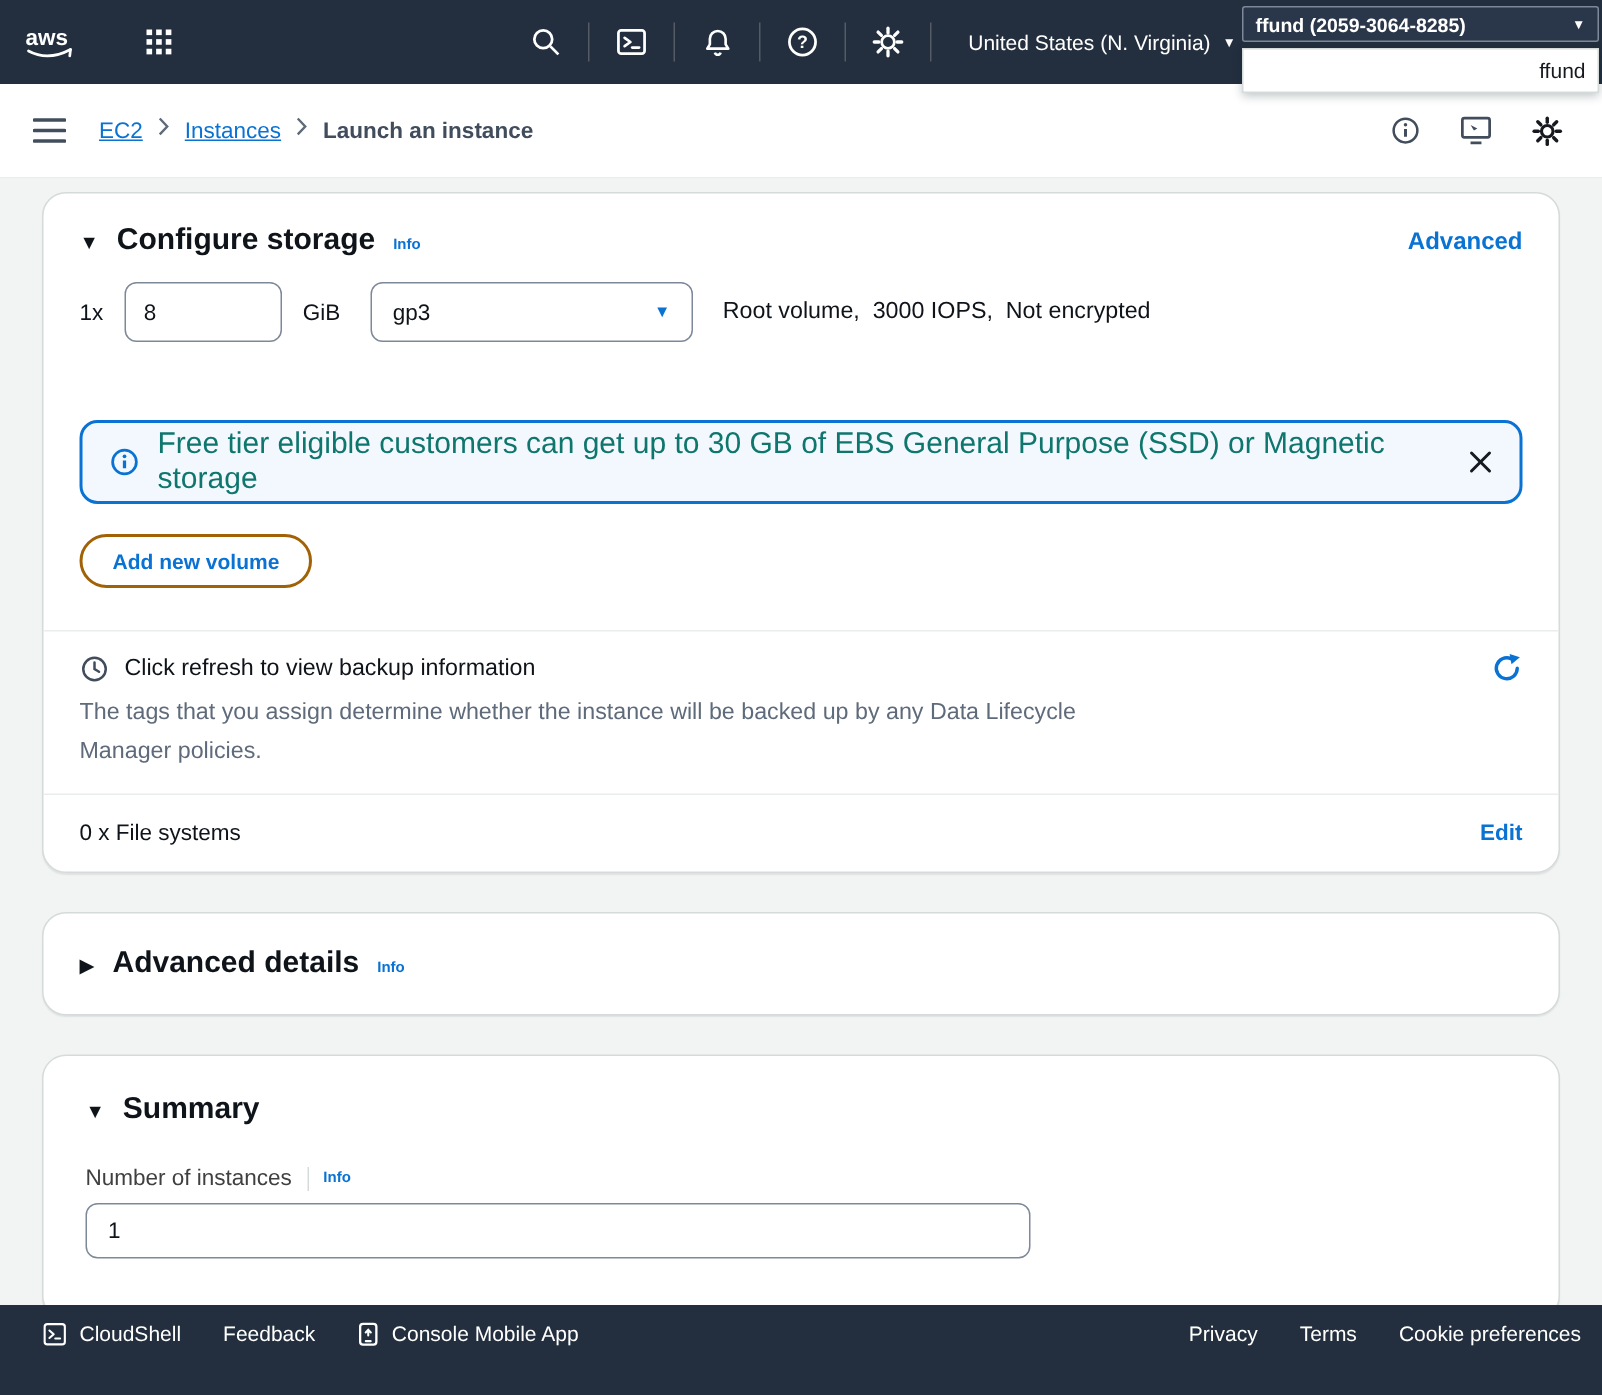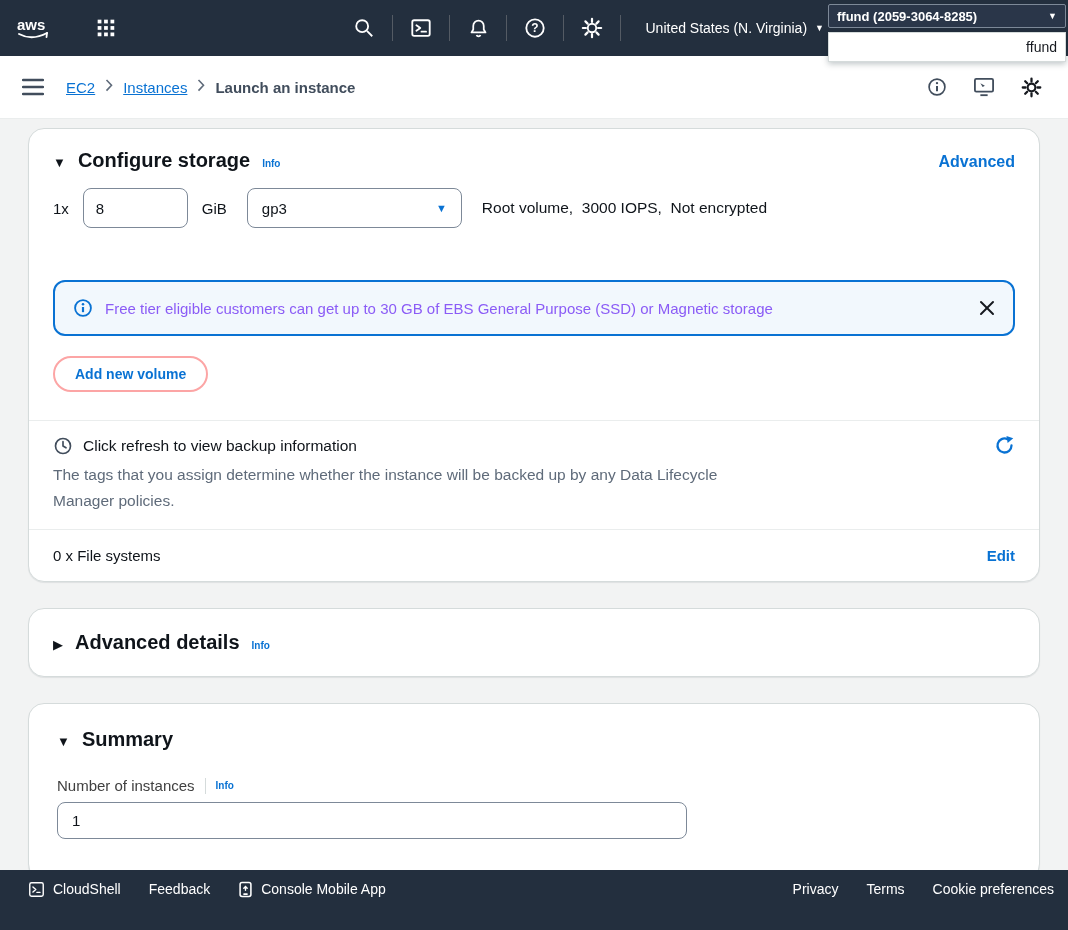--- a/index.html
+++ b/index.html
@@ -83,26 +83,26 @@
     padding:0 14px; cursor:pointer; background:#fff;
   }
   .type-select .val{ font-size:15px; color:#0f141a; }
   .caret-blue{ font-size:11px; color:#0972d3; }
   .vol-meta{ font-size:15.5px; color:#0f141a; margin-left:6px; white-space:pre-wrap; }
   
   .alert{
     margin-top:52px; border:2px solid #0972d3; background:#f2f8fd; border-radius:12px;
     height:56px; display:flex; align-items:center; padding:0 18px; gap:12px;
   }
-  .alert-text{ font-size:15px; color:#8b5cf6; }
+  .alert-text{ font-size:20px; color:#0f766e; }
   .alert-close{ margin-left:auto; background:none;border:none;cursor:pointer;display:flex;align-items:center; }
   
   .add-btn{
     margin-top:20px; margin-bottom:28px;
-    border:2px solid #fca5a5; border-radius:20px; background:#fff; color:#0972d3;
+    border:2px solid #a16207; border-radius:20px; background:#fff; color:#0972d3;
     font-size:14px; font-weight:bold; height:36px; padding:0 20px; cursor:pointer;
     font-family:"Liberation Sans",sans-serif;
   }
   .hdiv{ border:none; border-top:1px solid #eaeded; height:0; }
   
   .backup{ padding:14px 24px 16px; }
   .backup-title-row{ display:flex; align-items:center; gap:10px; }
   .backup-title{ font-size:15.5px; color:#0f141a; }
   .refresh-btn{ margin-left:auto; background:none;border:none;cursor:pointer;display:flex;align-items:center; }
   .backup-desc{ margin-top:6px; font-size:15.5px; line-height:1.65; color:#5f6b7a; max-width:710px; }

